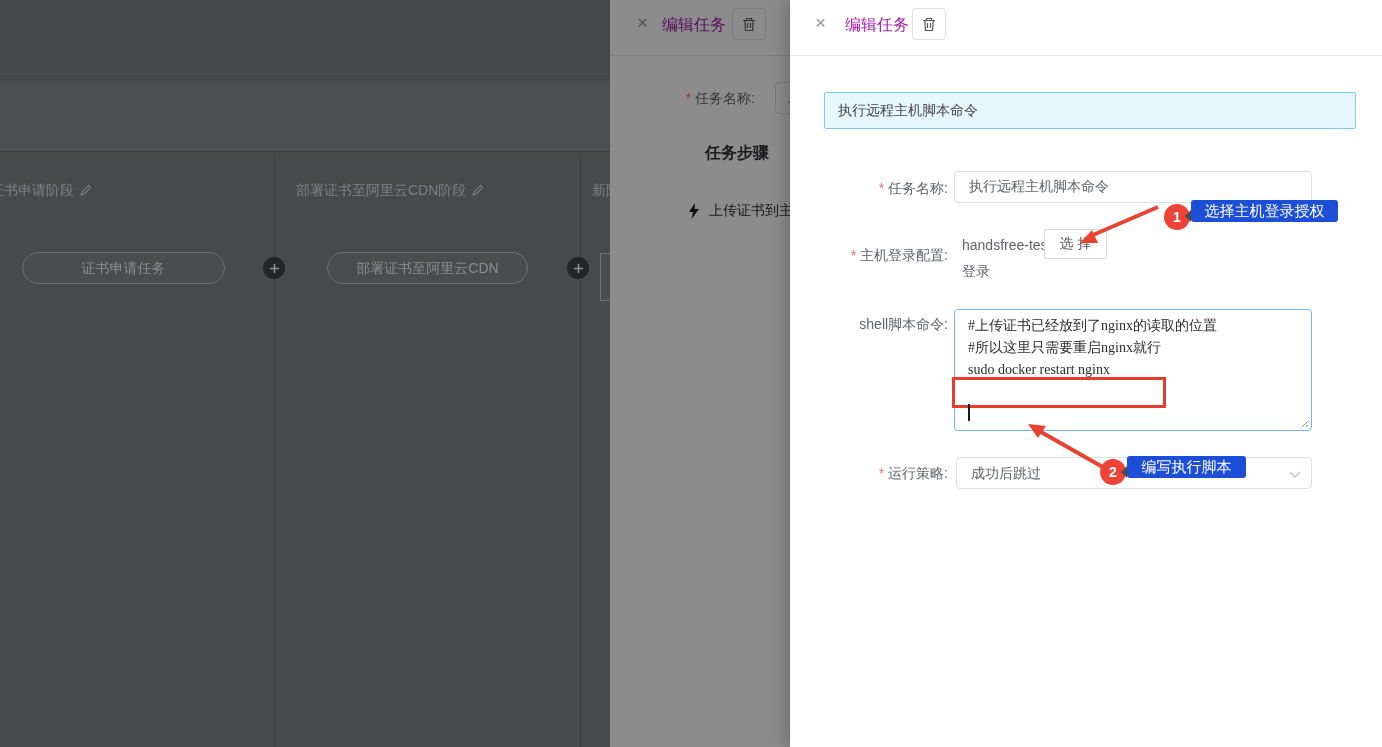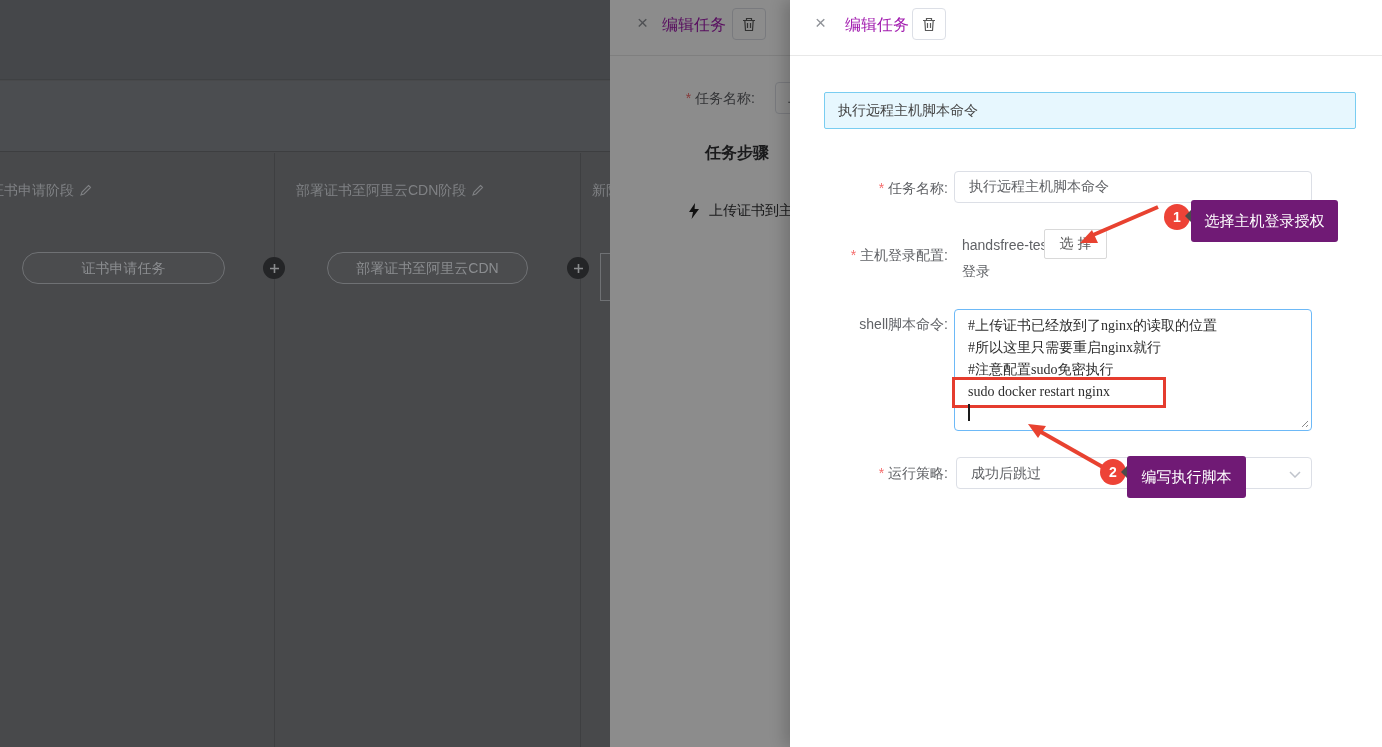--- a/index.html
+++ b/index.html
@@ -76,21 +76,21 @@
   
   .steps-heading { position:absolute; left:73px; top:143px; font-size:16px; font-weight:bold; color:#303133;margin-left:22px; }
   .step-row { position:absolute; left:78px; top:202px; display:flex; align-items:center; color:#303133;
     font-size:14px; white-space:nowrap; }
   .step-row svg { margin-right:9px; }
 
   
   .anno-badge { position:absolute; width:26px; height:26px; border-radius:50%; background:#ed4337;
     color:#fff; font-size:14px; font-weight:bold; display:flex; align-items:center; justify-content:center;
     z-index:12; }
-  .anno-tip { position:absolute; height:42px; background:#701a75; color:#fff; font-size:15px;
+  .anno-tip { position:absolute; height:22px; background:#1d4ed8; color:#fff; font-size:15px;
     border-radius:3px; display:flex; align-items:center; justify-content:center; z-index:12; padding:0 12px; }
   .anno-tip::before { content:""; position:absolute; left:-6px; top:10px; border-top:6px solid transparent;
     border-bottom:6px solid transparent; border-right:6px solid #4b4b4b; }
   #anno-arrows { position:absolute; inset:0; width:592px; height:747px; z-index:11; pointer-events:none; }
 </style>
 </head>
 <body>
 
 <div id="page-bg">
   <div class="top-header"></div>
@@ -174,21 +174,20 @@
 
   <div class="fd-label" style="top:247px"><span class="star">*</span><span>主机登录配置:</span></div>
   <div class="value-text" style="left:172px;top:237px">handsfree-test</div>
   <div class="value-text" style="left:172px;top:263px">登录</div>
   <div class="select-btn">选 择</div>
 
   <div class="fd-label" style="top:316px"><span>shell脚本命令:</span></div>
   <div class="shell-area">
     <div class="shell-line">#上传证书已经放到了nginx的读取的位置</div>
     <div class="shell-line">#所以这里只需要重启nginx就行</div>
-    <div class="shell-line">#注意配置sudo免密执行</div>
     <div class="shell-line">sudo docker restart nginx</div>
     <svg class="resize-grip" width="10" height="10" viewBox="0 0 10 10">
         <path d="M9 3L3 9 M9 7L7 9" stroke="#8c8c8c" stroke-width="1"></path>
       </svg>
   </div>
   <div class="hl-box"></div>
   <div class="caret"></div>
 
   <div class="fd-label" style="top:465px"><span class="star">*</span><span>运行策略:</span></div>
   <div class="select-box">

